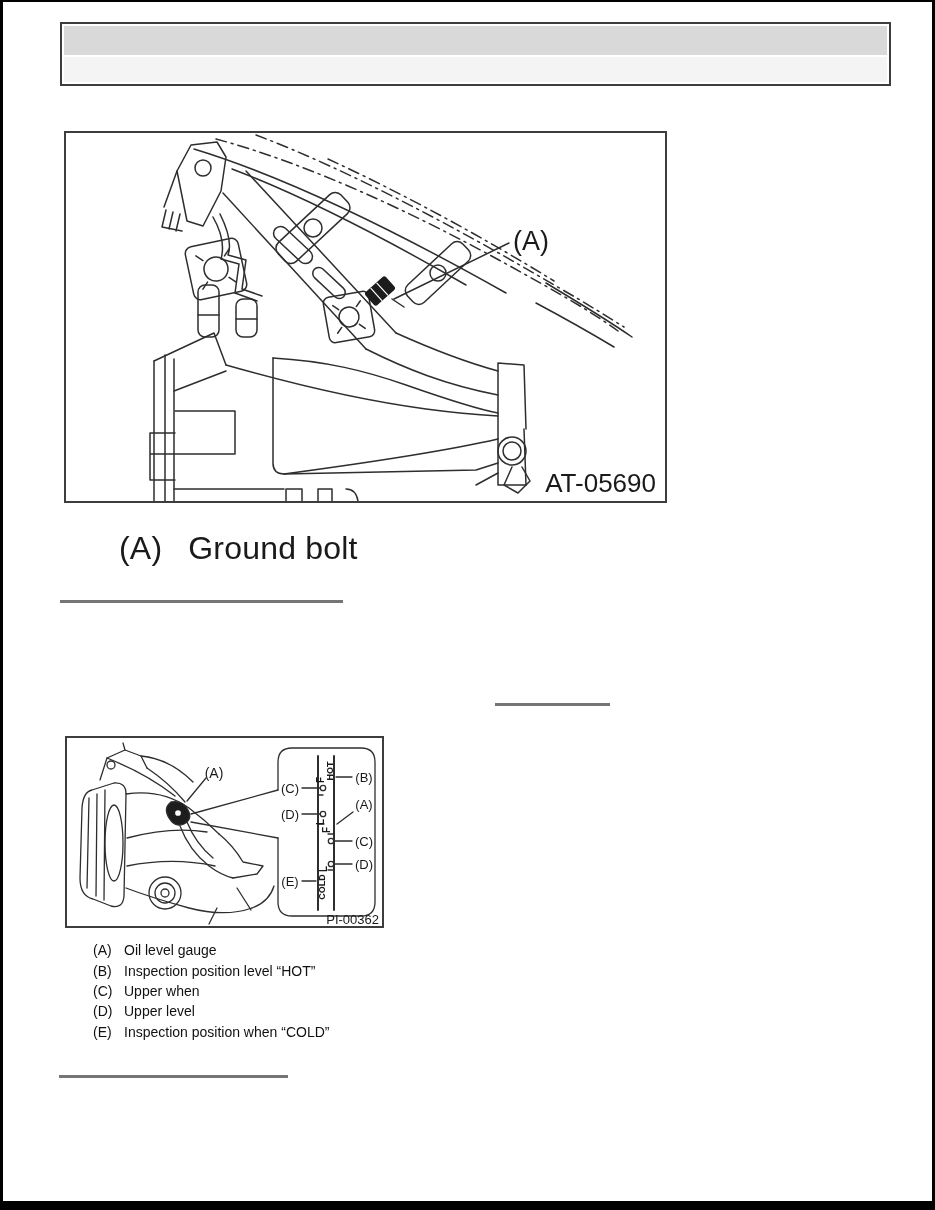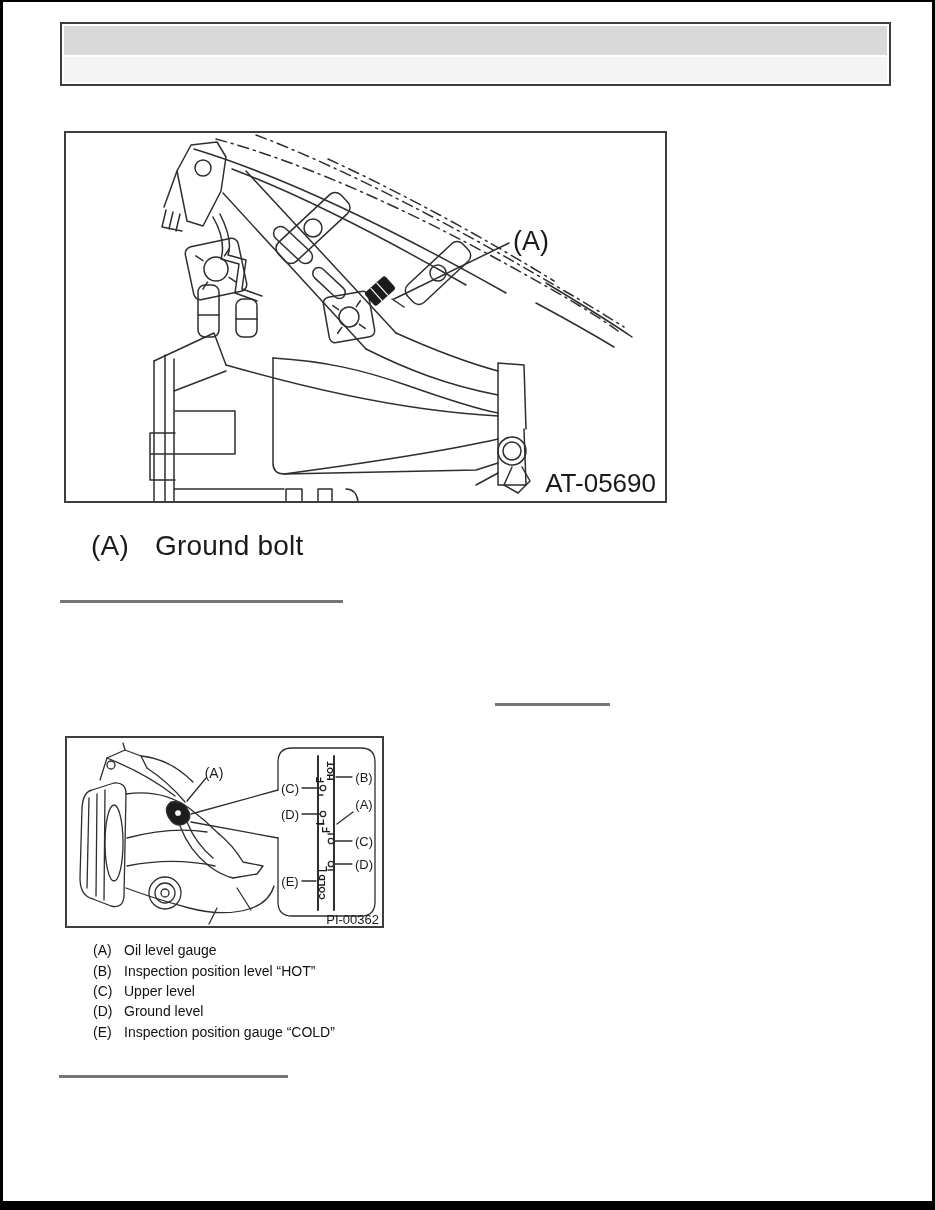--- a/index.html
+++ b/index.html
@@ -16,21 +16,21 @@
     box-sizing:border-box; border:2px solid #3d3d3d; background:#ffffff; padding:2px;
   }
   .header-row1{height:29px; background:#d9d9d9;}
   .header-row2{height:25px; background:#f4f4f4; margin-top:2px;}
   
   .fig-frame{position:absolute; box-sizing:border-box; border:2px solid #3d3d3d; background:#fff;}
   .fig1{left:61px; top:129px; width:603px; height:372px;}
   .fig2{left:62px; top:734px; width:319px; height:192px;}
   .fig-frame svg{display:block; width:100%; height:100%;}
   
-  .caption{position:absolute; left:88px; top:528px; font-size:28px; letter-spacing:.2px; white-space:nowrap;}
+  .caption{position:absolute; left:116px; top:528px; font-size:32px; letter-spacing:.2px; white-space:nowrap;}
   .caption .cap-marker{margin-right:26px;}
   
   .rule{position:absolute; height:3px; background:#757575;}
   .rule1{left:57px; top:598px; width:283px;}
   .rule2{left:492px; top:701px; width:115px;}
   .rule3{left:56px; top:1073px; width:229px;}
   
   .legend{position:absolute; left:90px; top:938px; font-size:14px; color:#111;}
   .legend-row{display:flex; height:20.4px; align-items:center;}
   .legend-marker{width:31px; flex:0 0 31px;}
@@ -204,27 +204,27 @@
     <div class="legend-row">
       <span class="legend-marker">(A)</span>
       <span>Oil level gauge</span>
     </div>
     <div class="legend-row">
       <span class="legend-marker">(B)</span>
       <span>Inspection position level “HOT”</span>
     </div>
     <div class="legend-row">
       <span class="legend-marker">(C)</span>
+      <span>Upper when</span>
+    </div>
+    <div class="legend-row">
+      <span class="legend-marker">(D)</span>
       <span>Upper level</span>
     </div>
     <div class="legend-row">
-      <span class="legend-marker">(D)</span>
-      <span>Ground level</span>
-    </div>
-    <div class="legend-row">
       <span class="legend-marker">(E)</span>
-      <span>Inspection position gauge “COLD”</span>
+      <span>Inspection position when “COLD”</span>
     </div>
   </div>
 
   <div class="rule rule3"></div>
 
 </div>
 
 </body></html>

